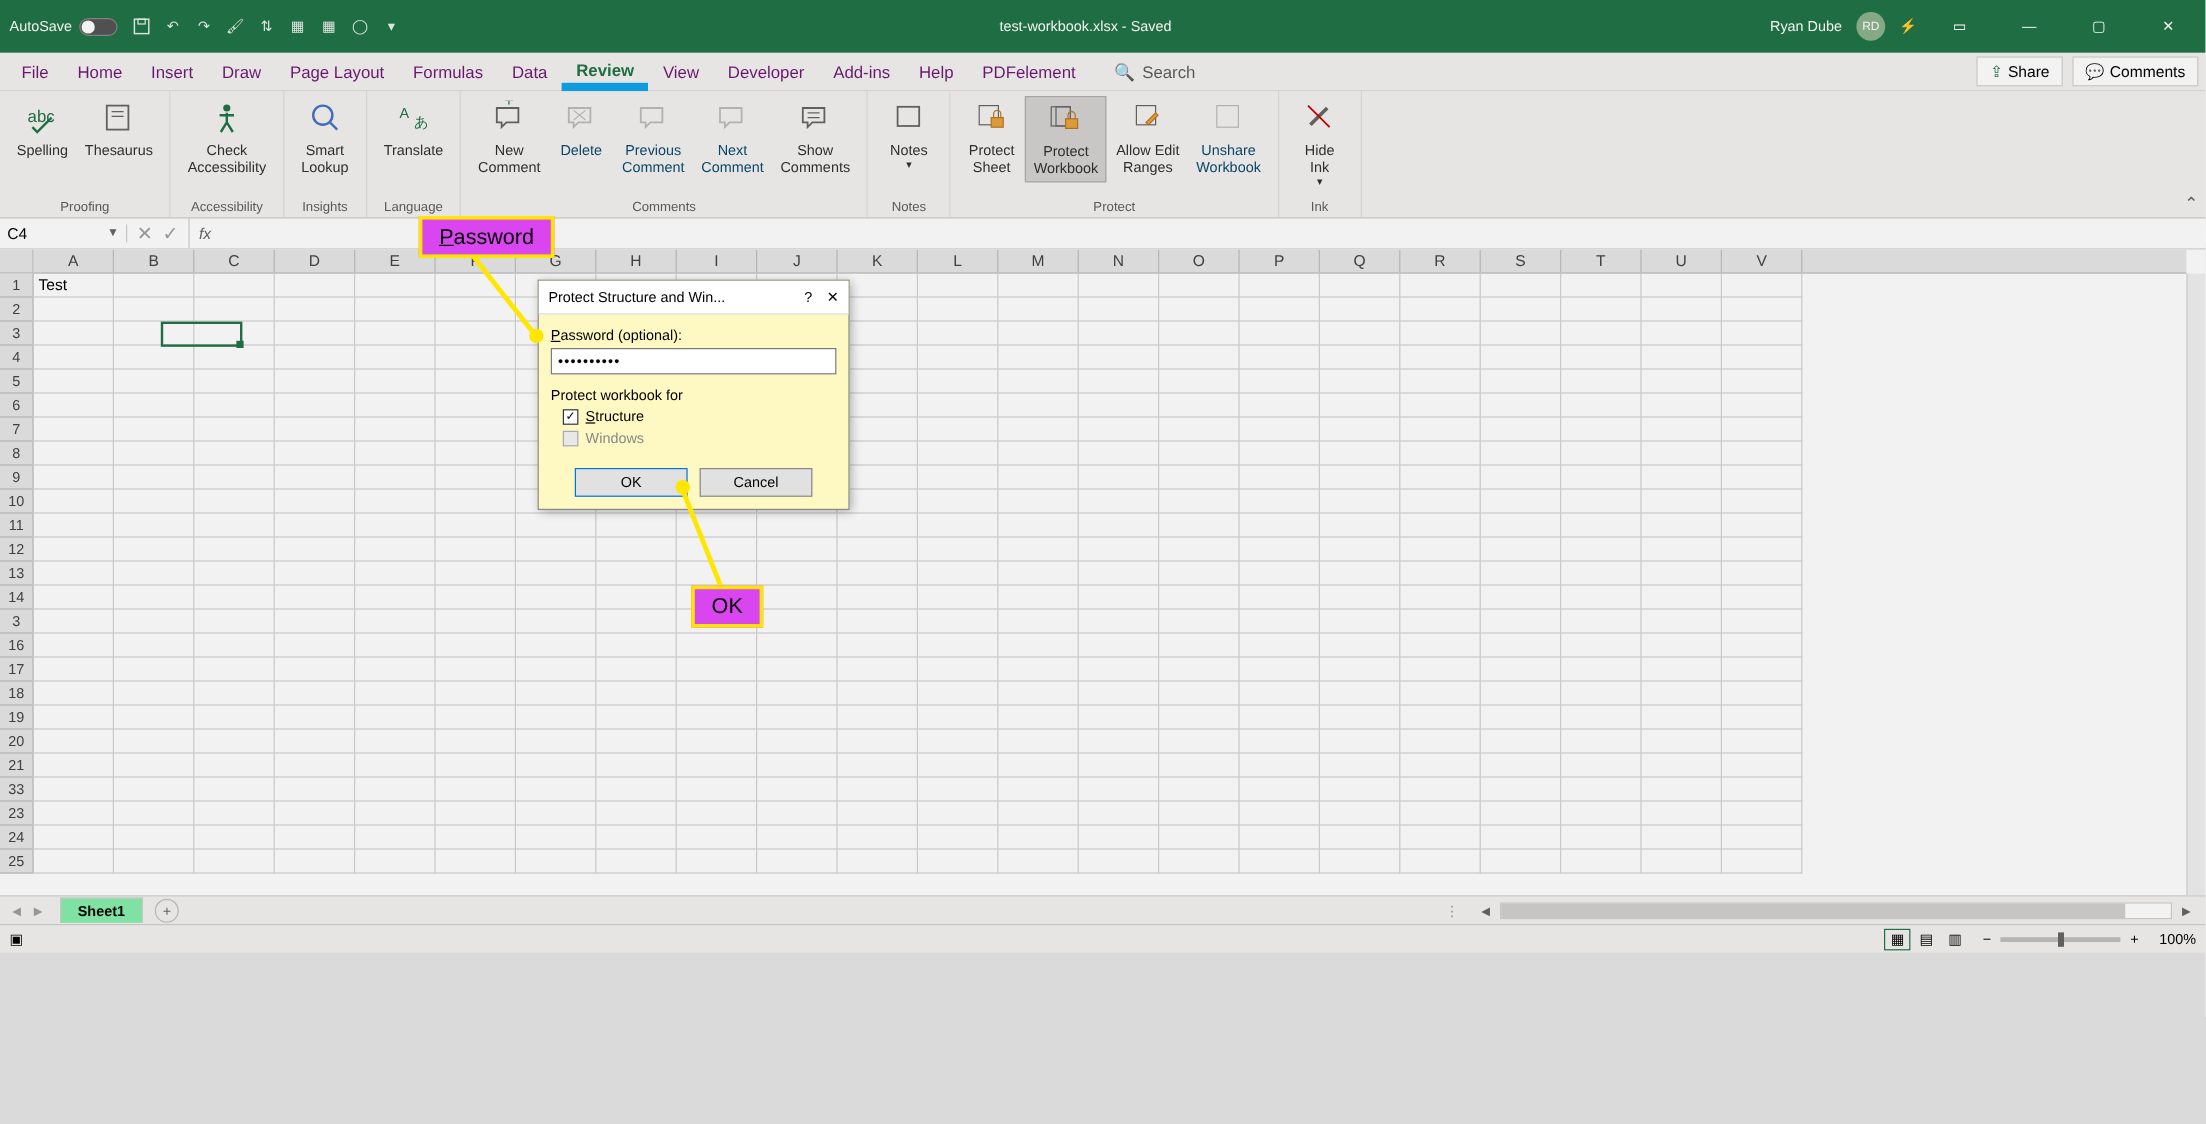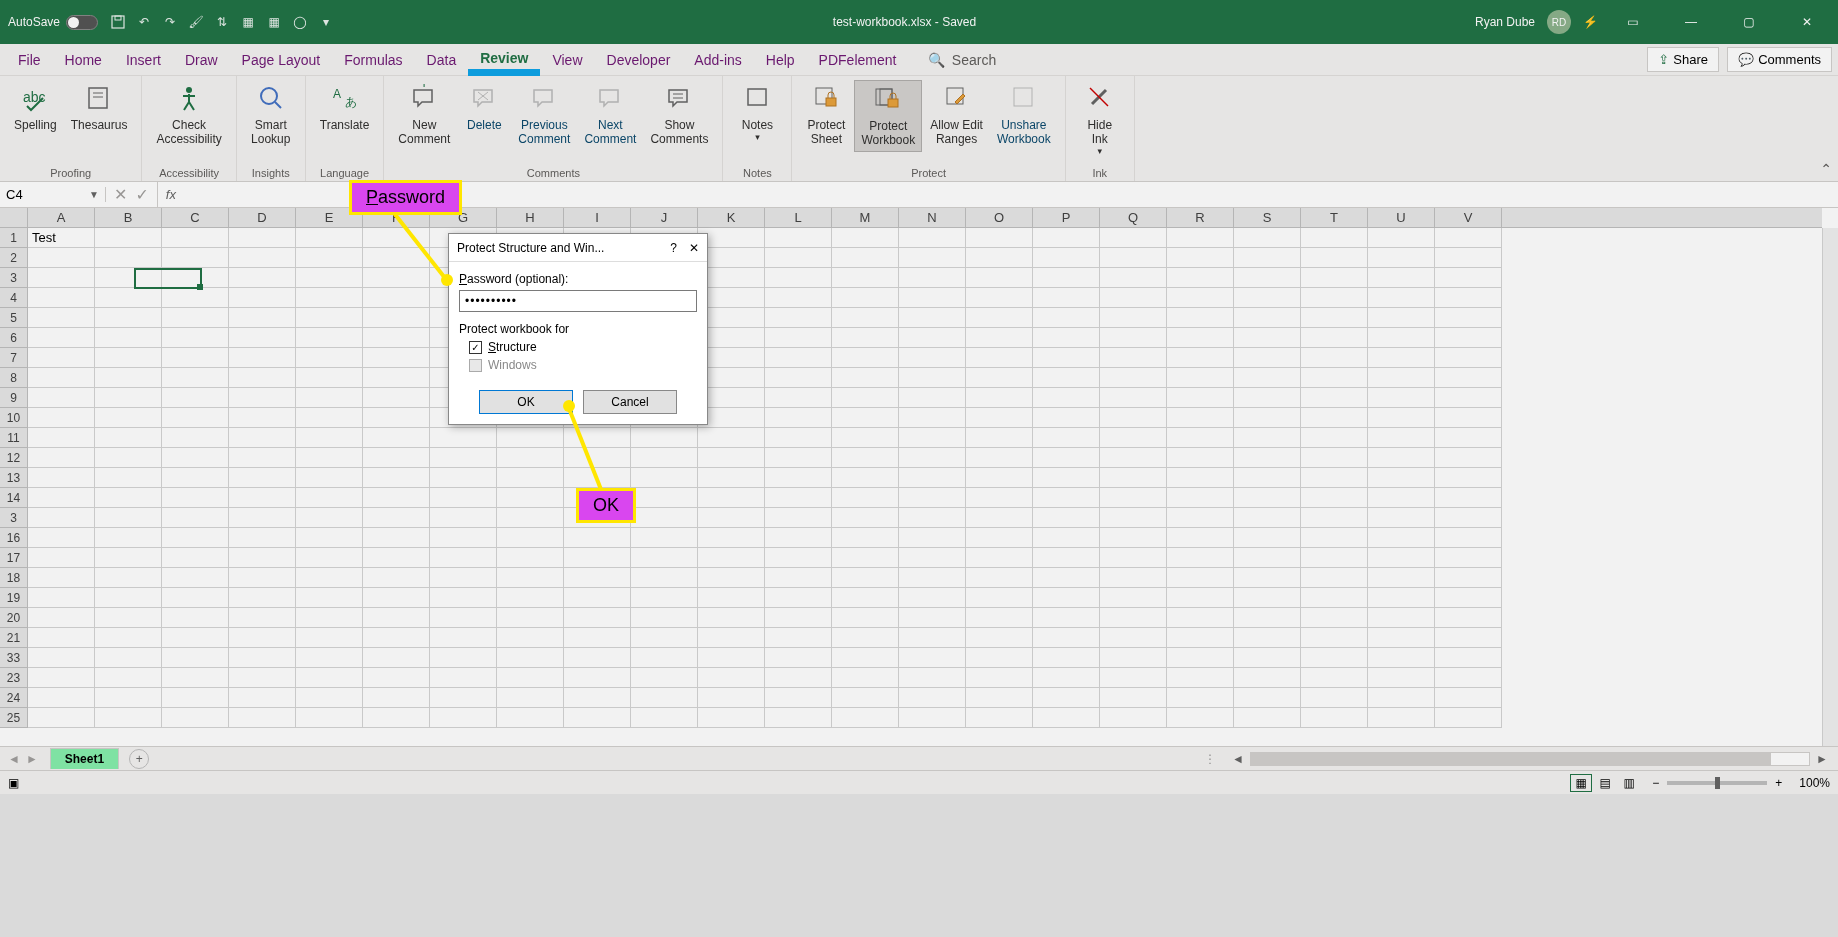--- a/index.html
+++ b/index.html
@@ -74,21 +74,21 @@
 
 .statusbar { height: 24px; background: #f3f2f1; border-top: 1px solid #d2d0ce; display: flex; align-items: center; padding: 0 8px; font-size: 12px; }
 .status-left { flex: 1; }
 .view-btns { display: flex; gap: 2px; margin-right: 12px; }
 .view-btn { width: 22px; height: 18px; border: 1px solid transparent; display: flex; align-items: center; justify-content: center; }
 .view-btn.active { border-color: #217346; }
 .zoom-slider { width: 100px; height: 4px; background: #bfbfbf; position: relative; margin: 0 8px; }
 .zoom-slider::after { content: ''; position: absolute; left: 48px; top: -4px; width: 5px; height: 12px; background: #666; }
 
 
-.dialog { position: absolute; top: 233px; left: 448px; width: 260px; background: #ffffff; border: 1px solid #888; box-shadow: 2px 2px 8px rgba(0,0,0,0.3); z-index: 20; font-size: 12px; }
+.dialog { position: absolute; top: 233px; left: 448px; width: 260px; background: #fef9c3; border: 1px solid #888; box-shadow: 2px 2px 8px rgba(0,0,0,0.3); z-index: 20; font-size: 12px; }
 .dlg-title { height: 28px; background: #fff; display: flex; align-items: center; padding: 0 8px; border-bottom: 1px solid #ddd; }
 .dlg-title-text { flex: 1; }
 .dlg-close-btns { display: flex; gap: 12px; }
 .dlg-body { padding: 10px; }
 .dlg-input { width: 100%; border: 1px solid #7a7a7a; padding: 3px 5px; margin-top: 4px; font-size: 12px; background: #fff; letter-spacing: 1px; }
 .dlg-section { margin-top: 10px; }
 .dlg-check { display: flex; align-items: center; gap: 6px; margin: 4px 0 2px 10px; }
 .dlg-checkbox { width: 13px; height: 13px; border: 1px solid #333; display: flex; align-items: center; justify-content: center; font-size: 10px; background: #fff; }
 .dlg-checkbox.disabled { border-color: #aaa; background: #e8e8e8; }
 .dlg-check.disabled { color: #888; }

